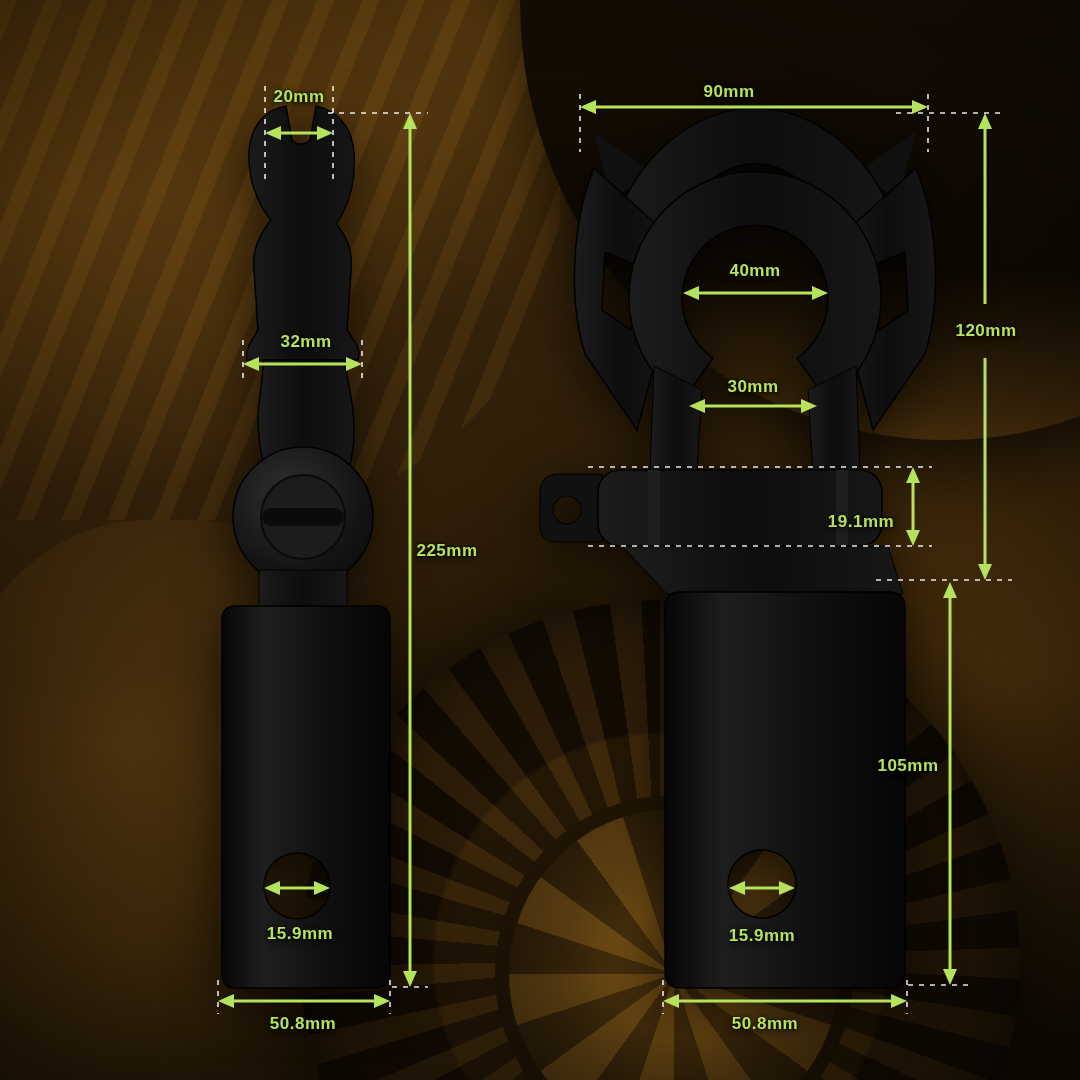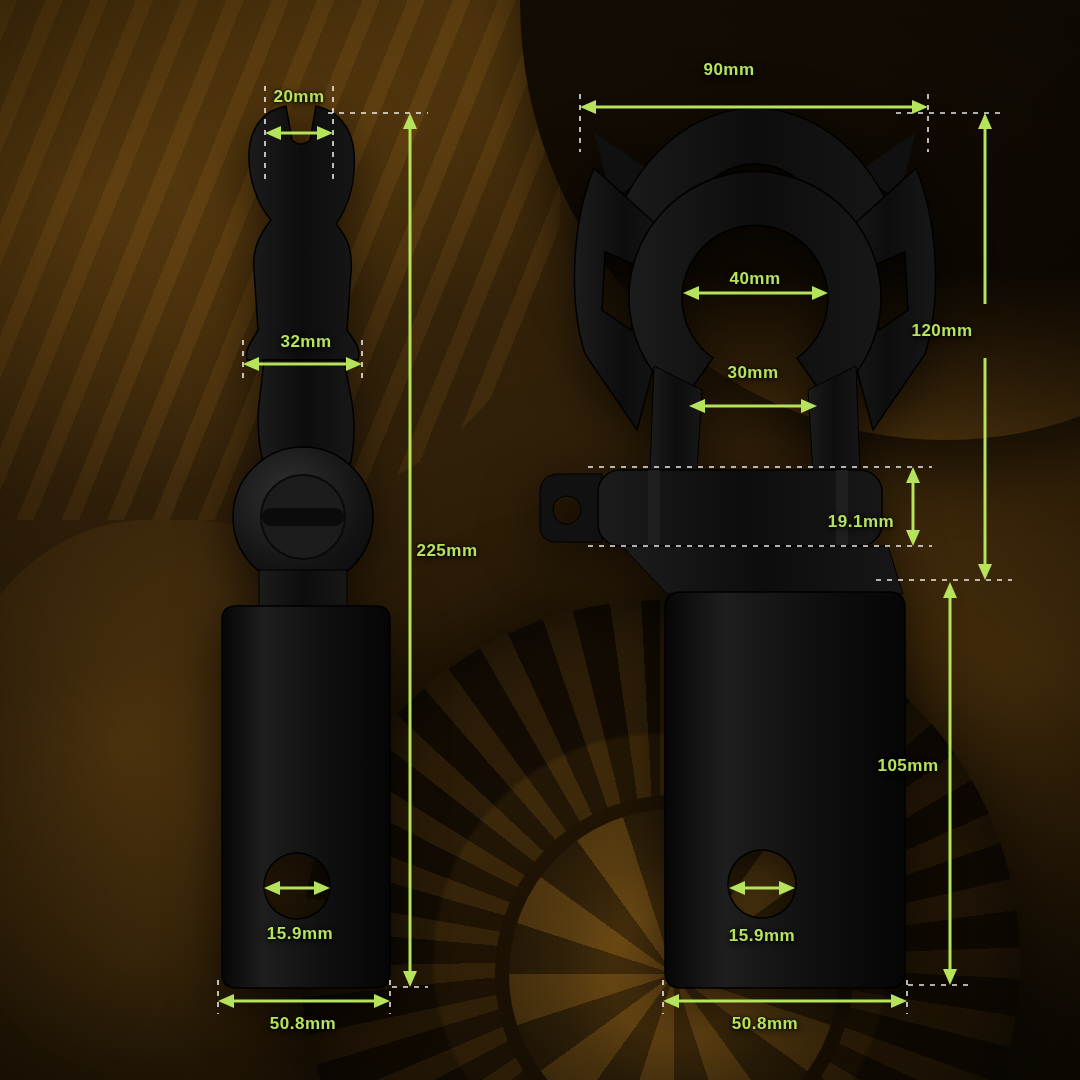--- a/index.html
+++ b/index.html
@@ -209,22 +209,22 @@
       <polygon class="dimhead" points="907,1001 891,994 891,1008"></polygon>
     </g>
   </svg>
 
   <div class="label" style="left:299px;top:97px">20mm</div>
   <div class="label" style="left:306px;top:342px">32mm</div>
   <div class="label" style="left:447px;top:551px">225mm</div>
   <div class="label" style="left:300px;top:934px">15.9mm</div>
   <div class="label" style="left:303px;top:1024px">50.8mm</div>
 
-  <div class="label" style="left:729px;top:70px">90mm</div>
-  <div class="label" style="left:755px;top:279px">40mm</div>
-  <div class="label" style="left:753px;top:373px">30mm</div>
-  <div class="label" style="left:942px;top:331px">120mm</div>
+  <div class="label" style="left:729px;top:92px">90mm</div>
+  <div class="label" style="left:755px;top:271px">40mm</div>
+  <div class="label" style="left:753px;top:387px">30mm</div>
+  <div class="label" style="left:986px;top:331px">120mm</div>
   <div class="label" style="left:861px;top:522px">19.1mm</div>
   <div class="label" style="left:908px;top:766px">105mm</div>
   <div class="label" style="left:762px;top:936px">15.9mm</div>
   <div class="label" style="left:765px;top:1024px">50.8mm</div>
 
 </div>
 
 </body></html>

